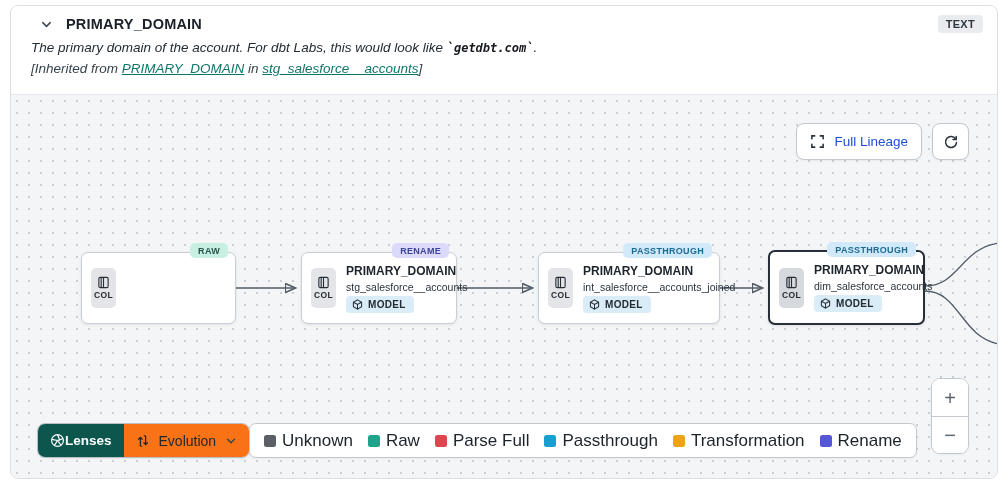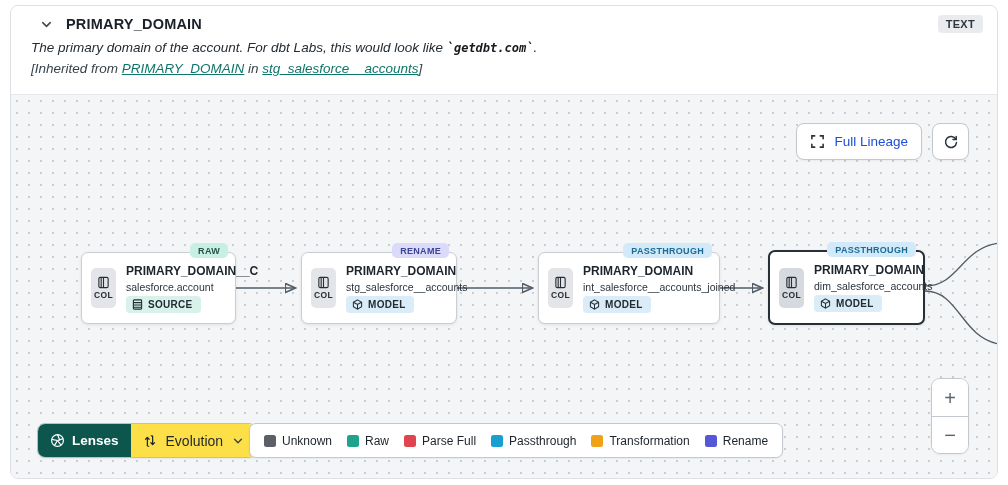--- a/index.html
+++ b/index.html
@@ -86,35 +86,35 @@
   }
   .zoom-ctrl button + button { border-top:1px solid #c3c8cf; }
 
   
   .lens-group {
     position:absolute; left:26px; top:328px; height:35px; display:flex;
     border:1px solid #b9bfc7; border-radius:8px; overflow:hidden; background:#fff;
     box-shadow:0 1px 2px rgba(20,30,40,.06);
   }
   .lenses-btn {
-    display:flex; align-items:center; gap:7px; background:#0d564e; color:#fff;
+    display:flex; align-items:center; background:#0d564e; color:#fff;
     border:none; padding:0 12px; font-size:13.5px; font-weight:600; cursor:pointer; font-family:inherit;
   }
   .lens-select {
-    display:flex; align-items:center; gap:9px; background:#fde047; border:none;
+    display:flex; align-items:center; gap:9px; background:#f97316; border:none;
     padding:0 12px; font-size:14px; color:#1f262e; cursor:pointer; font-family:inherit;
   }
 
   
   .legend {
     position:absolute; left:238px; top:328px; height:35px; background:#fff;
     border:1px solid #c3c8cf; border-radius:7px; display:flex; align-items:center;
     gap:15px; padding:0 14px; box-shadow:0 1px 2px rgba(20,30,40,.05);
   }
-  .legend-item { display:flex; align-items:center; gap:6px; font-size:12px; color:#1c232b; }
+  .legend-item { display:flex; align-items:center; gap:6px; font-size:17px; color:#1c232b; }
   .swatch { width:12px; height:12px; border-radius:2.5px; flex:0 0 auto; }
 </style>
 </head>
 <body>
 
 <div class="card">
 
   <div class="card-header">
     <div class="title-row">
       <button class="chevron-btn">
@@ -169,33 +169,20 @@
     <div class="node" style="left:70px;top:157px;width:155px">
       <span class="node-badge raw">RAW</span>
       <div class="col-chip">
         <svg width="13" height="13" viewBox="0 0 14 14" fill="none" stroke="#262d35" stroke-width="1.2">
             <rect x="2" y="1.5" width="10" height="11" rx="1.5"></rect>
             <line x1="7" y1="1.5" x2="7" y2="12.5"></line>
             <line x1="4.5" y1="1.5" x2="4.5" y2="12.5"></line>
           </svg>
         <span>COL</span>
       </div>
-      <div class="node-body">
-        <div class="node-title">PRIMARY_DOMAIN__C</div>
-        <div class="node-subtitle">salesforce.account</div>
-        <span class="resource-pill source">
-          <svg width="11" height="11" viewBox="0 0 12 12" fill="none" stroke="#232b33" stroke-width="1.2">
-              <rect x="1.5" y="1" width="9" height="10" rx="1"></rect>
-              <line x1="1.5" y1="4" x2="10.5" y2="4"></line>
-              <line x1="1.5" y1="6.5" x2="10.5" y2="6.5"></line>
-              <line x1="1.5" y1="9" x2="10.5" y2="9"></line>
-            </svg>
-          <span>SOURCE</span>
-        </span>
-      </div>
     </div>
 
     <div class="node" style="left:290px;top:157px;width:156px">
       <span class="node-badge rename">RENAME</span>
       <div class="col-chip">
         <svg width="13" height="13" viewBox="0 0 14 14" fill="none" stroke="#262d35" stroke-width="1.2">
             <rect x="2" y="1.5" width="10" height="11" rx="1.5"></rect>
             <line x1="7" y1="1.5" x2="7" y2="12.5"></line>
             <line x1="4.5" y1="1.5" x2="4.5" y2="12.5"></line>
           </svg>

